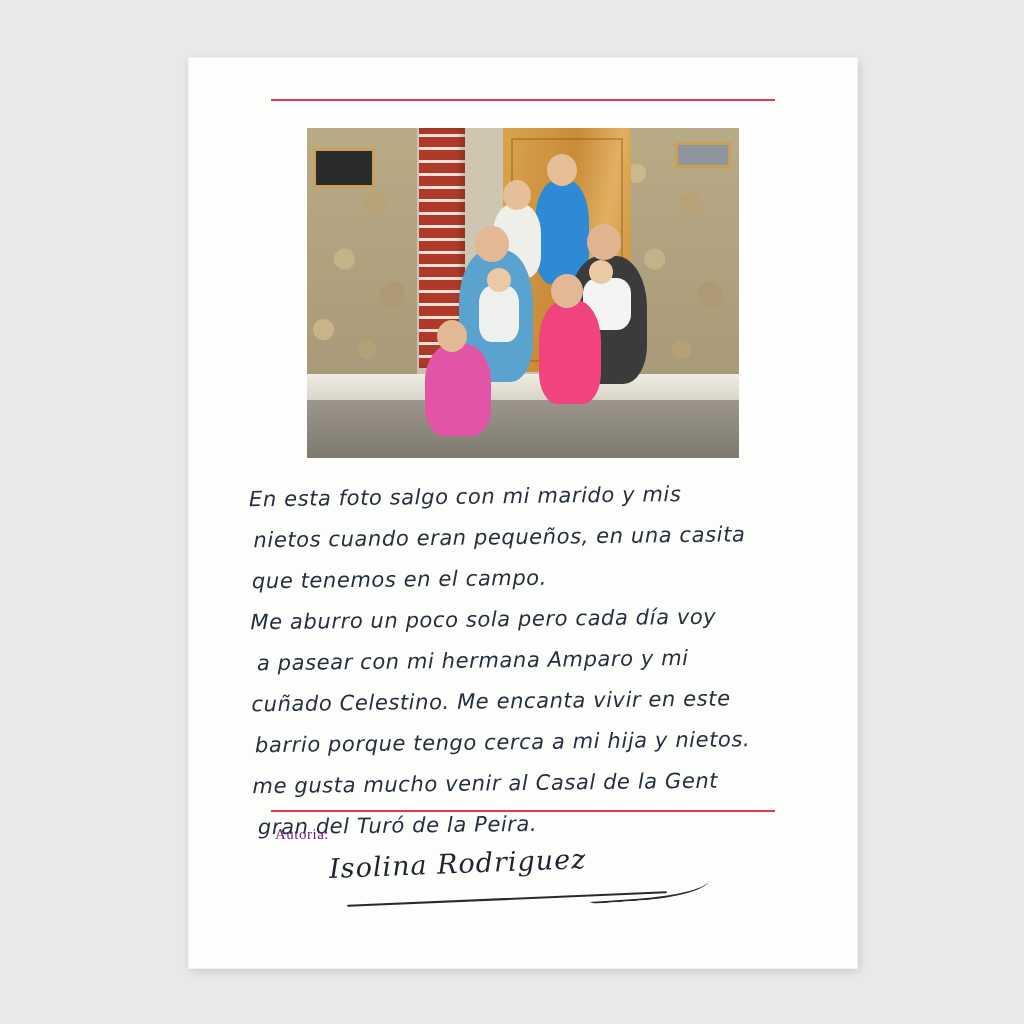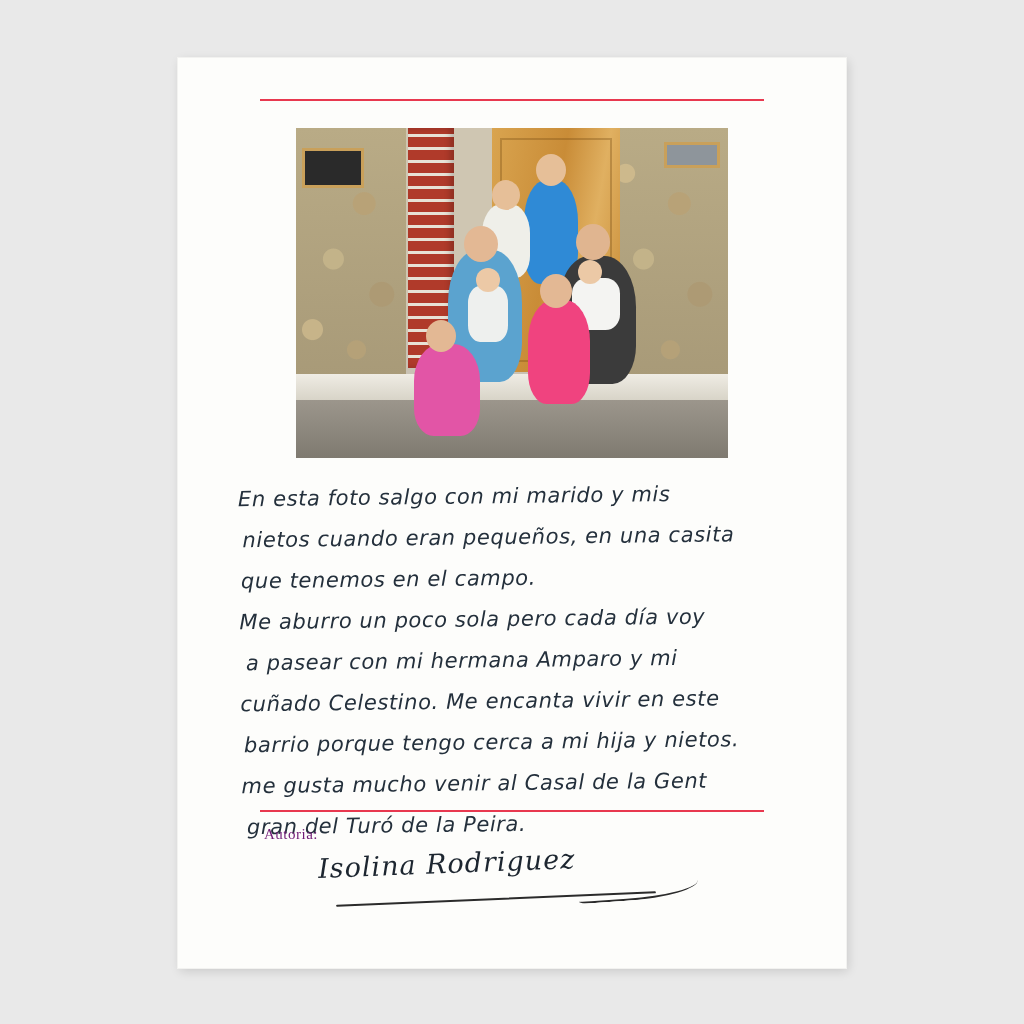--- a/index.html
+++ b/index.html
@@ -14,20 +14,21 @@
     overflow: hidden;
   }
 
   .stage {
     position: relative;
     width: 828px;
     height: 1024px;
     display: flex;
     align-items: center;
     justify-content: center;
+    margin-left: 11px;
   }
 
   
   .sheet {
     position: absolute;
     left: 178px;
     top: 58px;
     width: 668px;
     height: 910px;
     background: #fdfdfb;

